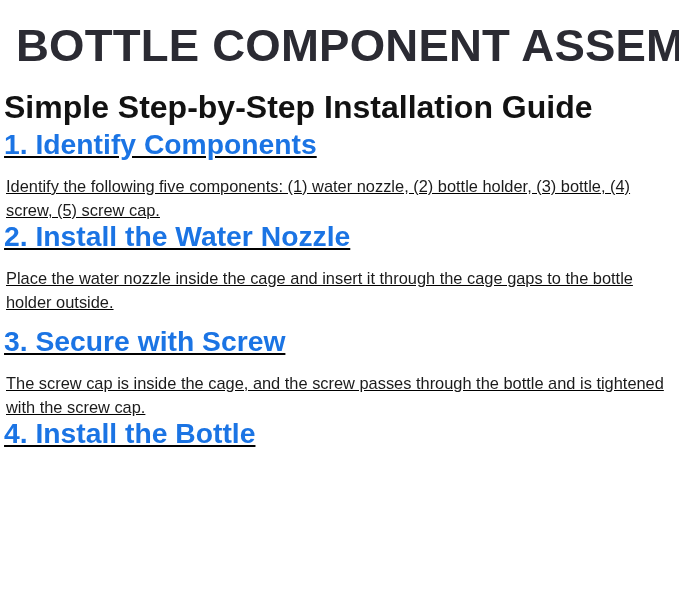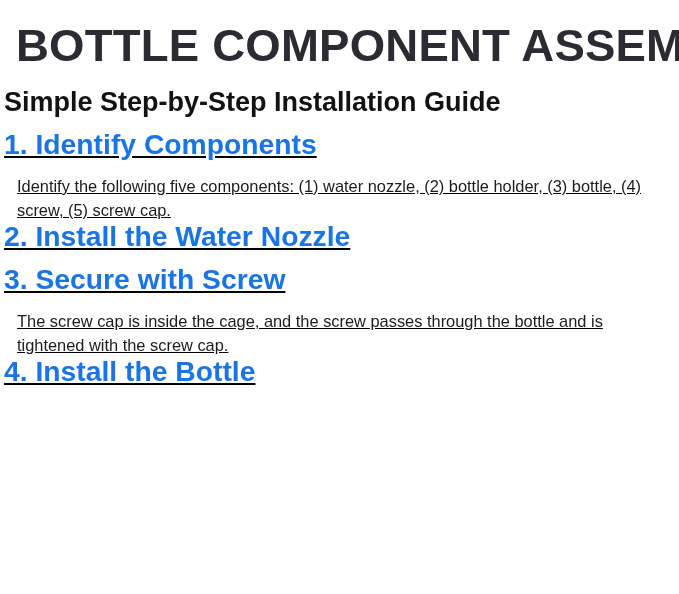--- a/index.html
+++ b/index.html
@@ -40,21 +40,21 @@
   }
 
   
   .doc-subtitle {
     position: absolute;
     left: 4px;
     top: 64px;
     width: 672px;
     font-family: "Liberation Sans", sans-serif;
     font-weight: bold;
-    font-size: 27px;
+    font-size: 32px;
     line-height: 32px;
     color: #121212;
     white-space: nowrap;
   }
 
   
   .sections {
     position: absolute;
     left: 0;
     top: 130px;
@@ -74,21 +74,21 @@
     font-size: 28px;
     line-height: 30px;
     color: #1b74e4;
     white-space: nowrap;
     transform: scaleX(1.01);
     transform-origin: left center;
   }
 
   .section-body {
     margin: 0;
-    padding: 14px 4px 0 17px;
+    padding: 14px 4px 0 6px;
     width: 672px;
     box-sizing: border-box;
     font-family: "Liberation Sans", sans-serif;
     font-weight: normal;
     font-size: 16.4px;
     line-height: 24px;
     color: #1b1b1b;
   }
 
   
@@ -108,20 +108,21 @@
 
   <div class="sections">
 
     <div class="section s1">
       <h3 class="section-heading">1. Identify Components</h3>
       <p class="section-body">Identify the following five components: (1) water nozzle, (2) bottle holder, (3) bottle, (4) screw, (5) screw cap.</p>
     </div>
 
     <div class="section s2">
       <h3 class="section-heading">2. Install the Water Nozzle</h3>
+      <p class="section-body">Place the water nozzle inside the cage and insert it through the cage gaps to the bottle holder outside.</p>
     </div>
 
     <div class="section s3">
       <h3 class="section-heading">3. Secure with Screw</h3>
       <p class="section-body">The screw cap is inside the cage, and the screw passes through the bottle and is tightened with the screw cap.</p>
     </div>
 
     <div class="section s4">
       <h3 class="section-heading">4. Install the Bottle</h3>
     </div>

